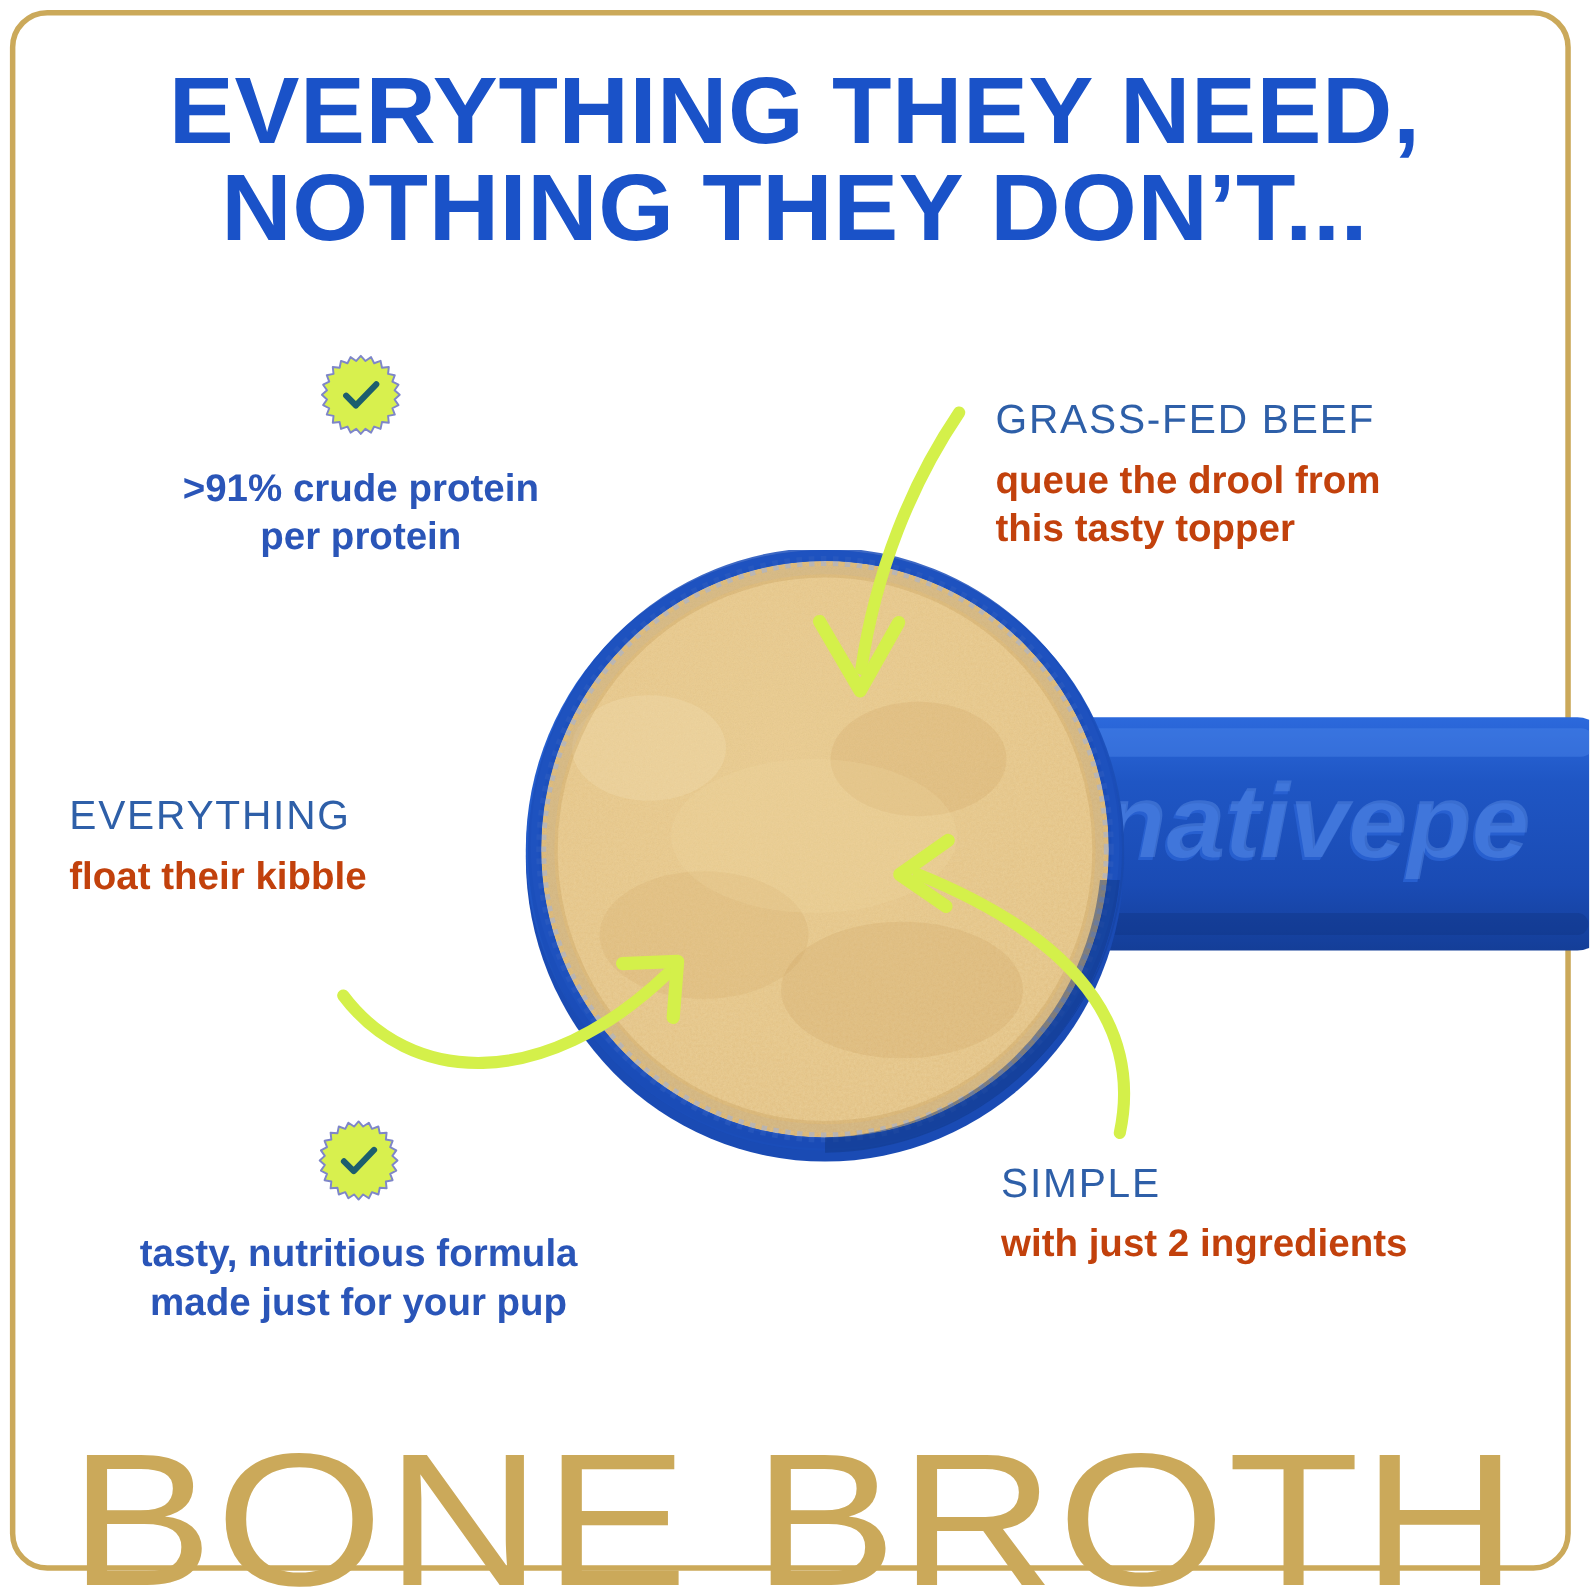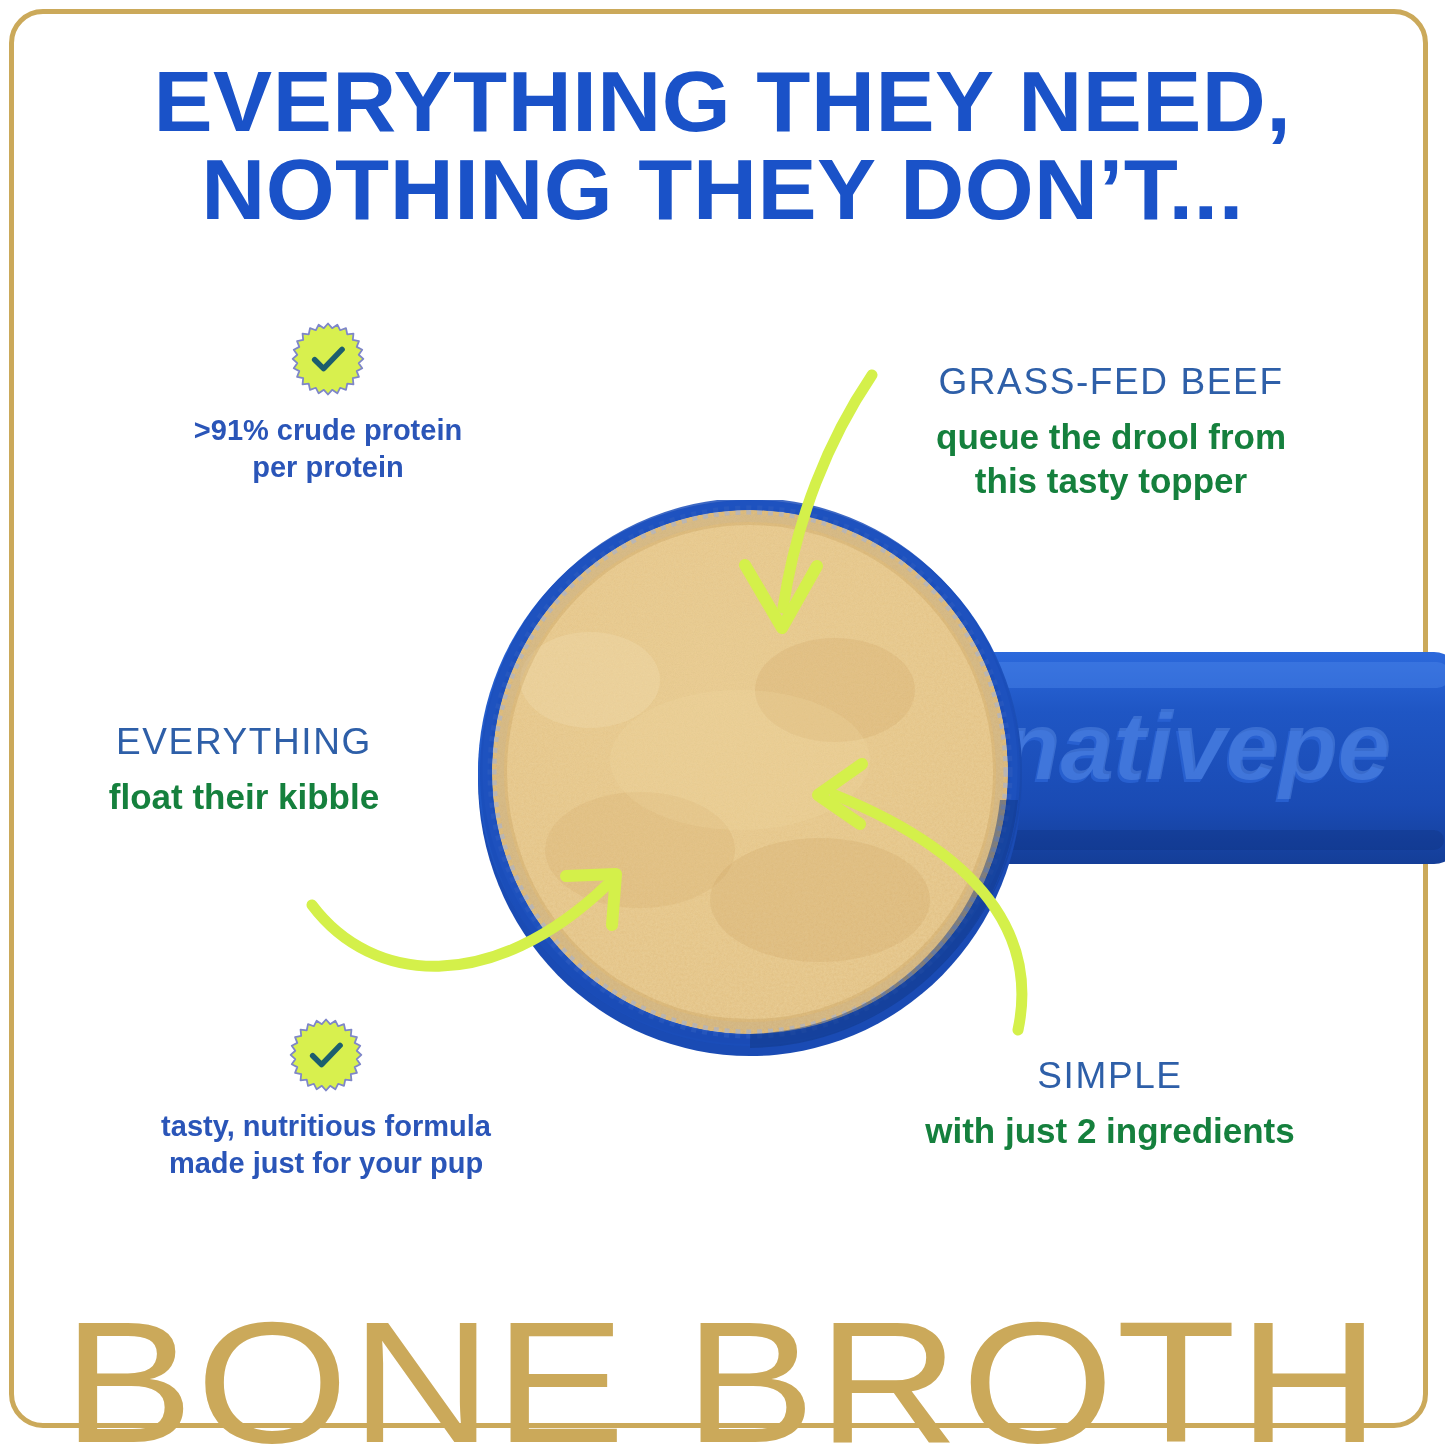--- a/index.html
+++ b/index.html
@@ -42,33 +42,32 @@
     font-size: 86px;
     line-height: 1.02;
     letter-spacing: 0.5px;
     transform: scaleX(1.03);
   }
   #headline .hl-line { display: block; white-space: nowrap; }
 
   
   .callout {
     position: absolute;
-    text-align: center;
   }
   .callout .c-head {
     color: #2E5FA8;
     font-family: "Liberation Sans", sans-serif;
     font-weight: normal;
     font-size: 37px;
     letter-spacing: 1.6px;
     line-height: 1.1;
     white-space: nowrap;
   }
   .callout .c-body {
-    color: #15803d;
+    color: #c2410c;
     font-family: "Liberation Sans", sans-serif;
     font-weight: bold;
     font-size: 35px;
     line-height: 1.26;
     margin-top: 12px;
   }
   .callout .c-body .bl { display: block; white-space: nowrap; }
 
   
   .badge-block {
@@ -82,23 +81,23 @@
     margin: 0 auto;
   }
   .starburst {
     position: absolute;
     inset: 0;
   }
   .badge-text {
     color: #2A55B8;
     font-family: "Liberation Sans", sans-serif;
     font-weight: bold;
-    font-size: 29px;
+    font-size: 35px;
     line-height: 1.26;
-    margin-top: 16px;
+    margin-top: 26px;
   }
   .badge-text .bl { display: block; white-space: nowrap; }
 
   
   #scoop {
     position: absolute;
     left: 440px;
     top: 500px;
     width: 1005px;
     height: 560px;

